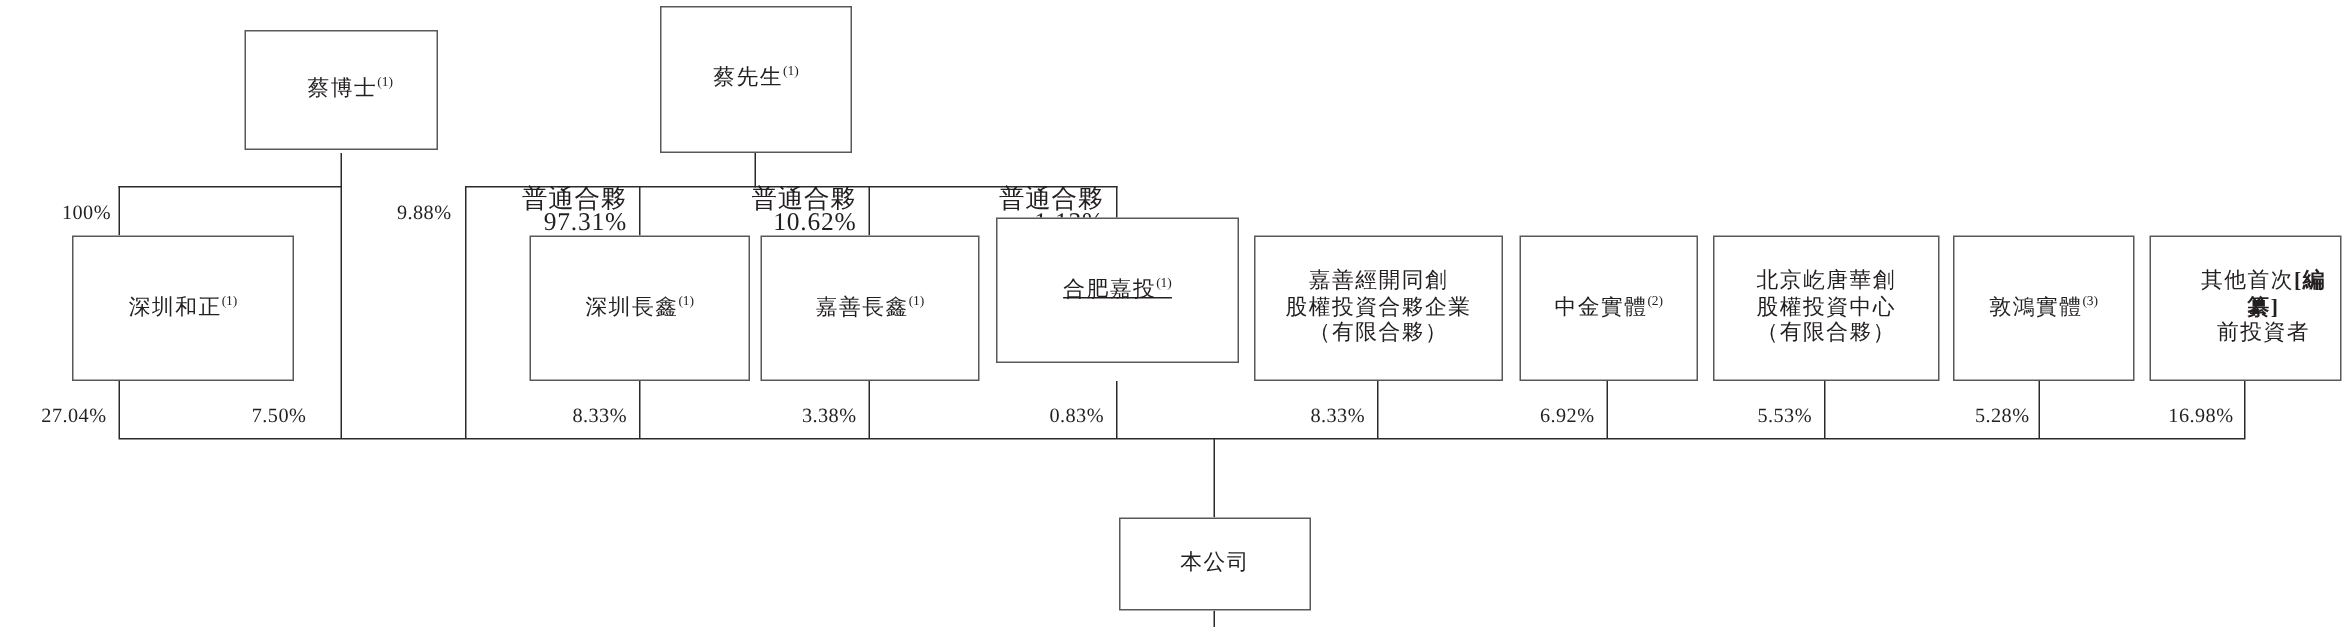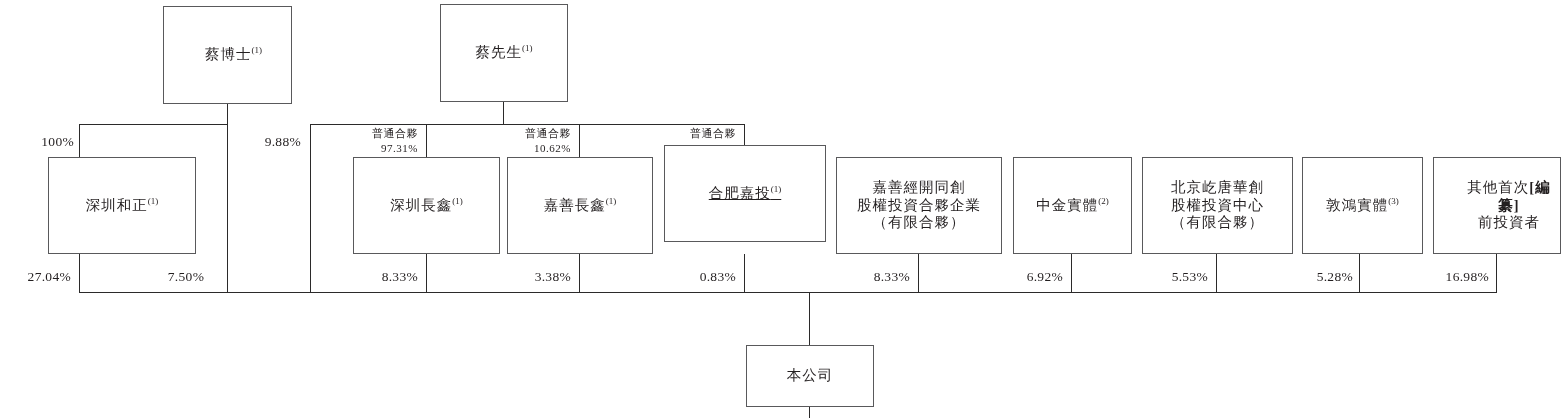--- a/index.html
+++ b/index.html
@@ -16,21 +16,21 @@
   }
   .ebox sup { font-size:9px; letter-spacing:0; vertical-align:6px; line-height:0; }
   .vline { position:absolute; width:1.4px; background:#2b2a2a; }
   .hline { position:absolute; height:1.4px; background:#2b2a2a; }
   .pct {
     position:absolute; width:70px; text-align:right;
     font-size:13.5px; line-height:14px; letter-spacing:0.3px; white-space:nowrap;
   }
   .gp {
     position:absolute; width:95px; top:126px; text-align:right;
-    font-size:11px; line-height:14.5px; letter-spacing:0.5px;
+    font-size:17px; line-height:14.5px; letter-spacing:0.5px;
   }
 </style>
 </head>
 <body>
 
 <div id="stage">
 
   <div class="vline" style="left:227px;top:102px;height:190px;"></div>
   <div class="hline" style="left:79px;top:124px;width:149px;"></div>
   <div class="vline" style="left:79px;top:124px;height:33px;"></div>
@@ -100,21 +100,21 @@
   <div class="pct" style="left:1138px;top:270px;">
     <span>5.53%</span>
   </div>
   <div class="pct" style="left:1283px;top:270px;">
     <span>5.28%</span>
   </div>
   <div class="pct" style="left:1419px;top:270px;">
     <span>16.98%</span>
   </div>
 
-  <div class="ebox" style="left:163px;top:6px;width:129px;height:98px;padding-left:12px;">
+  <div class="ebox" style="left:163px;top:20px;width:129px;height:80px;padding-left:12px;">
     <span><span>蔡博士</span><sup>(1)</sup></span>
   </div>
   <div class="ebox" style="left:440px;top:4px;width:128px;height:98px;">
     <span><span>蔡先生</span><sup>(1)</sup></span>
   </div>
   <div class="ebox" style="left:5px;top:157px;width:148px;height:97px;margin-left:43px;">
     <span><span>深圳和正</span><sup>(1)</sup></span>
   </div>
   <div class="ebox" style="left:353px;top:157px;width:147px;height:97px;">
     <span><span>深圳長鑫</span><sup>(1)</sup></span>

